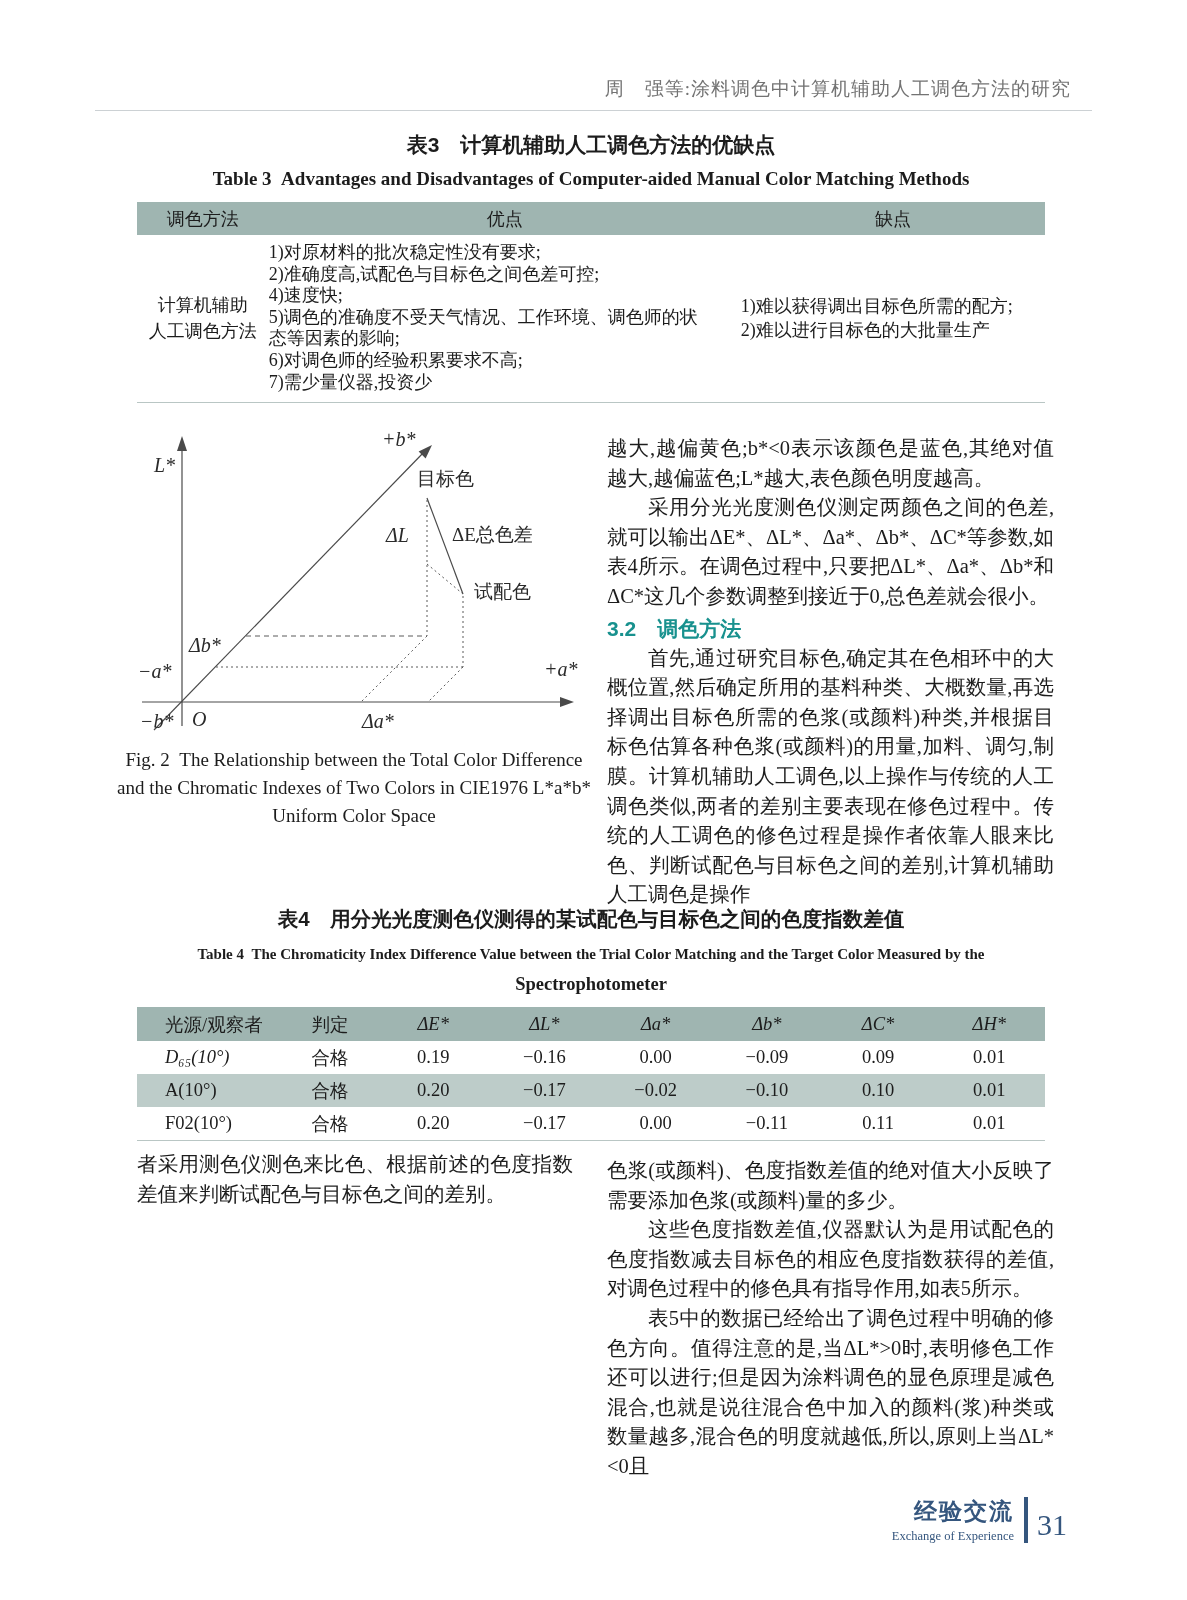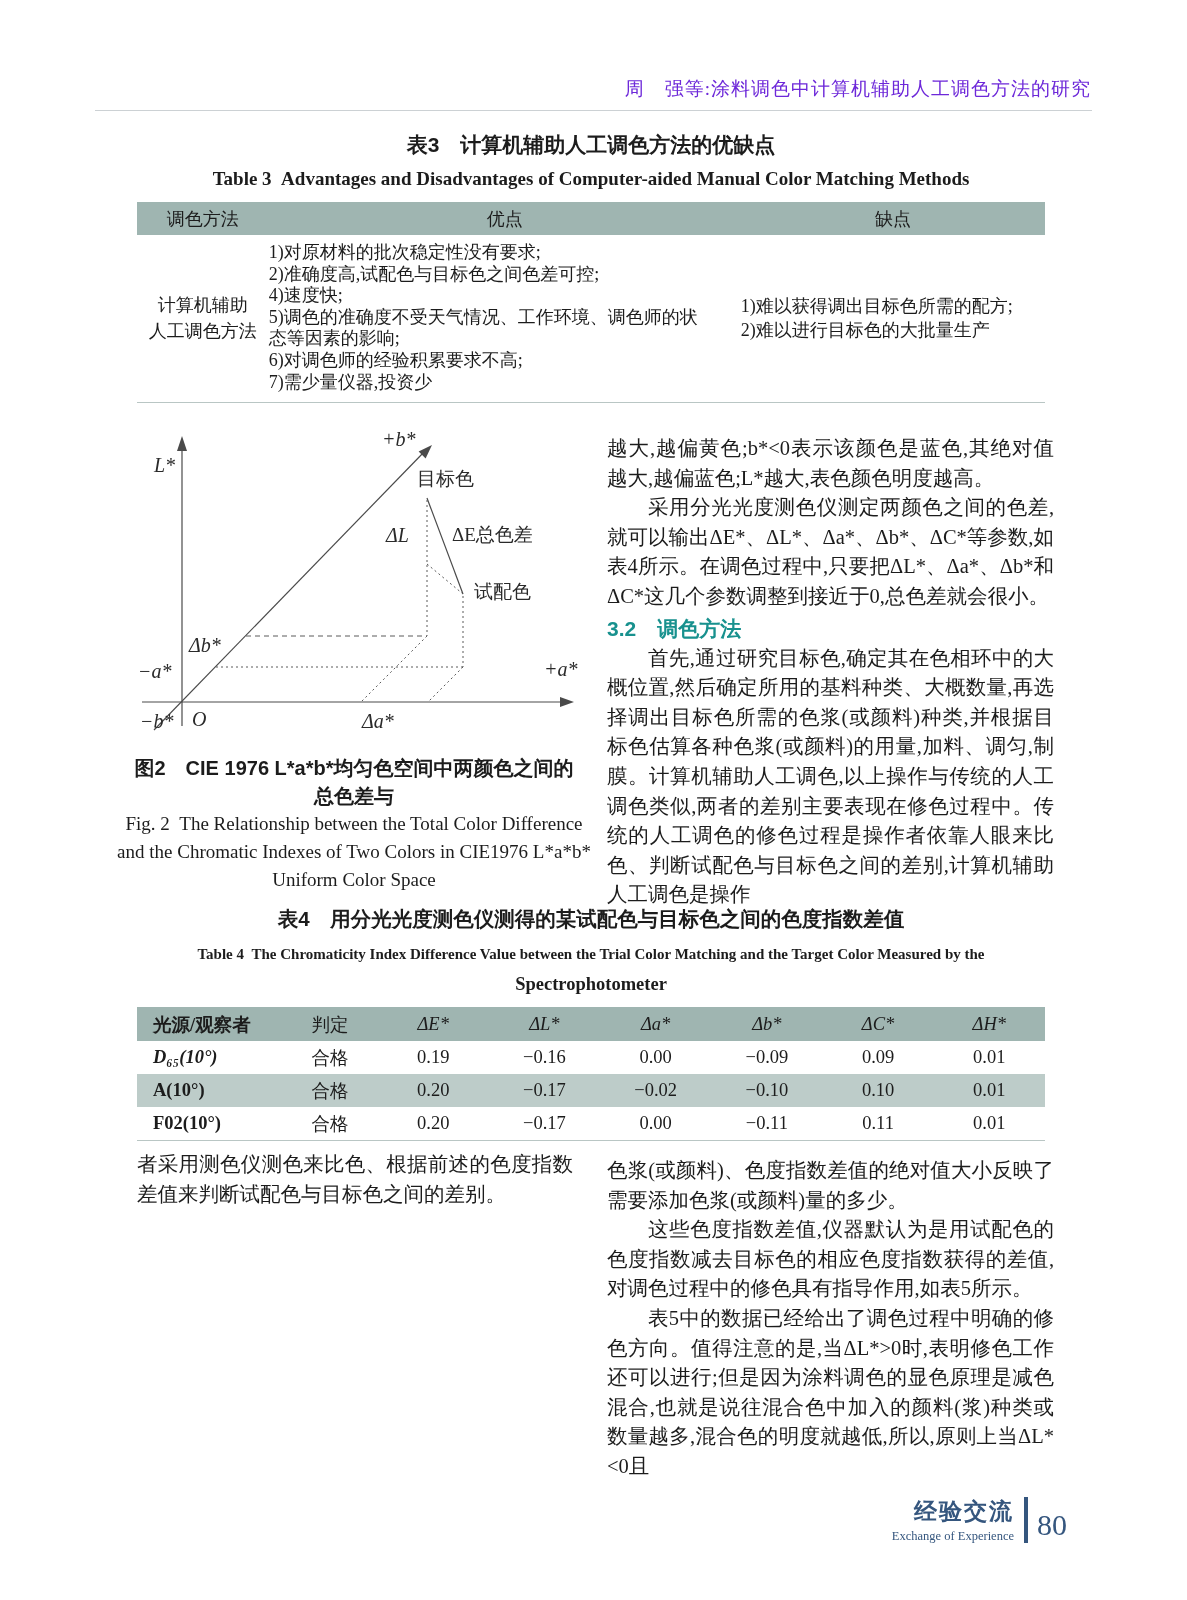--- a/index.html
+++ b/index.html
@@ -4,21 +4,21 @@
 <style>
   html,body { margin:0; padding:0; background:#ffffff; }
   .page {
     position:relative; width:1187px; height:1600px; margin:0 auto;
     background:#ffffff; color:#1c1c1c; overflow:hidden;
     font-family:"Liberation Serif","DejaVu Serif",serif;
   }
   .nowrap{ white-space:nowrap; }
 
   
-  .running-head { position:absolute; top:76px; right:96px; font-size:19px; color:#6d28d9; letter-spacing:1px; }
+  .running-head { position:absolute; top:76px; right:116px; font-size:19px; color:#737373; letter-spacing:1px; }
   .head-rule    { position:absolute; top:110px; left:95px; width:997px; height:1px; background:#ccd1d4; }
 
   
   .t3block { position:absolute; left:137px; top:131px; width:908px; }
   .t-title-cn { text-align:center; font-size:21px; font-weight:bold; font-family:"Liberation Sans","DejaVu Sans",sans-serif; }
   .t-title-en { display:flex; justify-content:center; font-size:19px; font-weight:bold; margin-top:6px; line-height:28px; }
   .t3 { margin-top:9px; font-size:18px; }
   .t3-head { display:flex; align-items:center; height:33px; background:#9fb5b1; }
   .t3 .c1 { width:14.5%; box-sizing:border-box; }
   .t3 .c2 { width:52%;   box-sizing:border-box; }
@@ -50,21 +50,21 @@
   .sec-head { margin:2px 0 1px 0; font-size:21px; font-weight:bold; color:#18918e;
               font-family:"Liberation Sans","DejaVu Sans",sans-serif; line-height:29px; }
 
   
   .t4block { position:absolute; left:137px; top:905px; width:908px; }
   .t4 { margin-top:9px; font-size:18.5px; }
   .t4r { display:flex; align-items:center; height:33px; }
   .t4-head { background:#9fb5b1; height:34px; }
   .t4r.alt { background:#bdccc9; }
   .t4r .c  { text-align:center; box-sizing:border-box; }
-  .t4r .c1 { width:16%; text-align:left; padding-left:16px;font-weight:bold; }
+  .t4r .c1 { width:16%; text-align:left; padding-left:28px; }
   .t4r .c2 { width:10.5%; }
   .t4r .cx { width:12.25%; }
   .ith { font-style:italic; }
   .t4-end { border-bottom:1px solid #b9c6c4; }
 
   
   .footer { position:absolute; top:1496px; right:120px; display:flex; align-items:center; color:#35567e; }
   .f-text { text-align:right; margin-right:10px; }
   .f-cn { font-size:23px; font-weight:bold; letter-spacing:2px;
           font-family:"Liberation Sans","DejaVu Sans",sans-serif; }
@@ -144,21 +144,20 @@
       <span class="fl mi" style="left:252px; top:100px;">ΔL</span>
       <span class="fl" style="left:318px; top:98px;">ΔE总色差</span>
       <span class="fl" style="left:340px; top:155px;">试配色</span>
       <span class="fl mi" style="left:55px;  top:210px;">Δb*</span>
       <span class="fl mi" style="left:4px;   top:236px;">−a*</span>
       <span class="fl mi" style="left:410px; top:234px;">+a*</span>
       <span class="fl mi" style="left:6px;   top:286px;">−b*</span>
       <span class="fl mi" style="left:58px;  top:284px;">O</span>
       <span class="fl mi" style="left:228px; top:286px;">Δa*</span>
     </div>
-    <div class="figcap-cn">图2　CIE 1976 L*a*b*均匀色空间中两颜色之间的总色差与</div>
     <div class="figcap-en">
         <span class="nowrap">Fig. 2 The Relationship between the Total Color Difference</span>
       </div>
     <div class="figcap-en">
         <span class="nowrap">and the Chromatic Indexes of Two Colors in CIE1976 L*a*b*</span>
       </div>
     <div class="figcap-en">
         <span class="nowrap">Uniform Color Space</span>
       </div>
   </div>
@@ -230,16 +229,16 @@
     <p>这些色度指数差值,仪器默认为是用试配色的色度指数减去目标色的相应色度指数获得的差值,对调色过程中的修色具有指导作用,如表5所示。</p>
     <p>表5中的数据已经给出了调色过程中明确的修色方向。值得注意的是,当ΔL*&gt;0时,表明修色工作还可以进行;但是因为涂料调色的显色原理是减色混合,也就是说往混合色中加入的颜料(浆)种类或数量越多,混合色的明度就越低,所以,原则上当ΔL*&lt;0且</p>
   </div>
 
   <div class="footer">
     <div class="f-text">
       <div class="f-cn">经验交流</div>
       <div class="f-en">Exchange of Experience</div>
     </div>
     <div class="f-bar"></div>
-    <div class="f-num">80</div>
+    <div class="f-num">31</div>
   </div>
 
 </div>
 
 </body></html>

